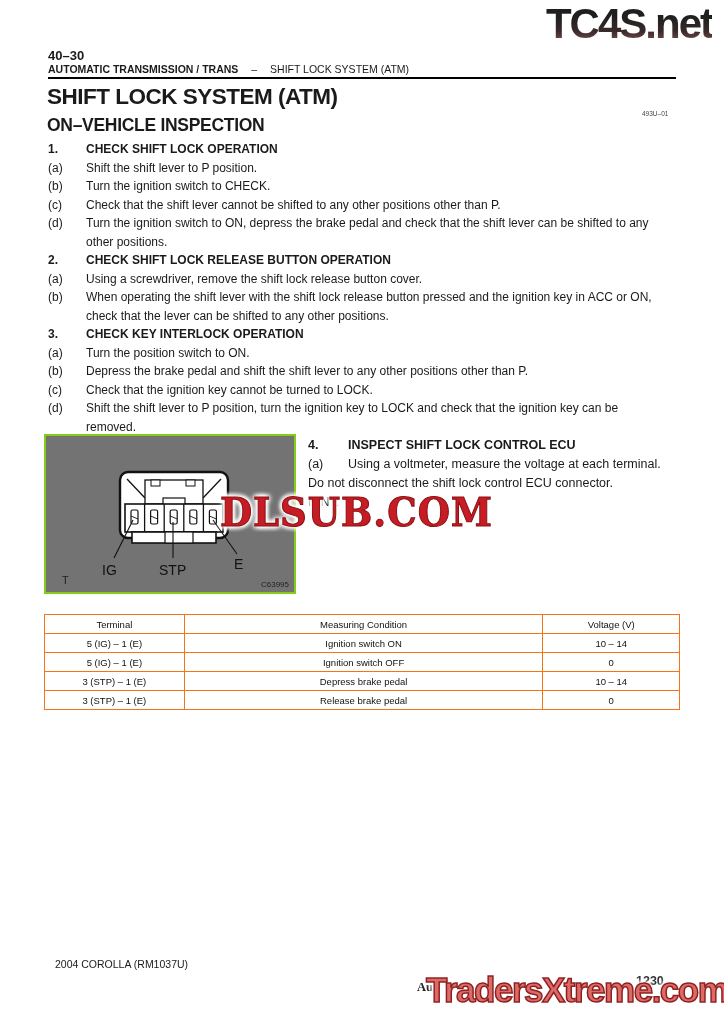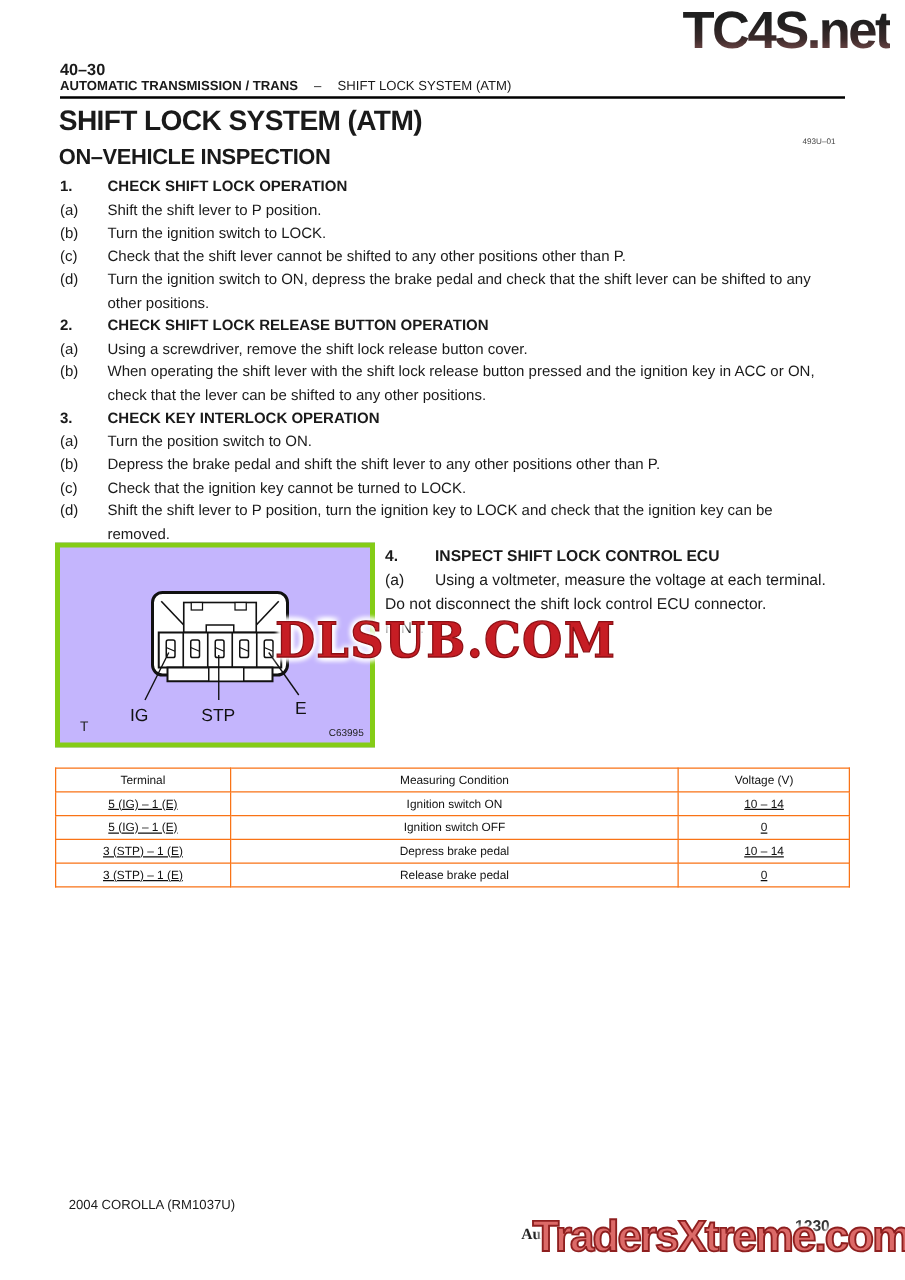--- a/index.html
+++ b/index.html
@@ -31,21 +31,21 @@
   .doc-subtitle{position:absolute;left:47px;top:115px;font-size:17.5px;font-weight:bold;letter-spacing:-0.3px;}
   
   .procedures{position:absolute;left:48px;top:140px;width:618px;font-size:12px;line-height:18.5px;}
   .prow{display:flex;}
   .prow .lbl{width:38px;flex:0 0 38px;}
   .prow .txt{flex:1;}
   .prow.head{font-weight:bold;}
   
   .figure-box{
     position:absolute;left:44px;top:434px;width:248px;height:156px;
-    border:4px solid #84cc16;background:#c4b5fd;
+    border:2px solid #84cc16;background:#737373;
   }
   .figure-box svg{position:absolute;left:0;top:0;}
   .fig-corner{position:absolute;left:16px;bottom:6px;font-size:11px;color:#222;}
   .fig-code{position:absolute;right:5px;bottom:3px;font-size:8px;color:#222;}
   
   .sec4{position:absolute;left:308px;top:436px;width:404px;font-size:12.5px;line-height:19px;}
   .sec4 .prow .lbl{width:40px;flex:0 0 40px;}
   
   .dlsub{
     position:absolute;left:220px;top:490px;
@@ -57,21 +57,21 @@
   }
   
   table.volt{
     position:absolute;left:44px;top:614px;width:636px;
     border-collapse:collapse;font-size:9.5px;color:#111;
   }
   table.volt th,table.volt td{
     border:1px solid #f97316;height:18px;padding:0 6px;font-weight:normal;
   }
   table.volt th{text-align:center;}
-  table.volt td.c{text-align:center;text-decoration:underline;}
+  table.volt td.c{text-align:center;}
   table.volt td.l{text-align:center;}
   table.volt col.t{width:22%;}
   table.volt col.m{width:56.5%;}
   table.volt col.v{width:21.5%;}
   
   .footer-left{position:absolute;left:55px;top:958px;font-size:10.5px;}
   .footer-partial{
     position:absolute;left:417px;top:980px;font-size:12.5px;font-weight:bold;
     font-family:"Liberation Serif", serif;color:#222;
   }
@@ -105,21 +105,21 @@
   <div class="prow head">
     <span class="lbl">1.</span>
     <span class="txt">CHECK SHIFT LOCK OPERATION</span>
   </div>
   <div class="prow">
     <span class="lbl">(a)</span>
     <span class="txt">Shift the shift lever to P position.</span>
   </div>
   <div class="prow">
     <span class="lbl">(b)</span>
-    <span class="txt">Turn the ignition switch to LOCK.</span>
+    <span class="txt">Turn the ignition switch to CHECK.</span>
   </div>
   <div class="prow">
     <span class="lbl">(c)</span>
     <span class="txt">Check that the shift lever cannot be shifted to any other positions other than P.</span>
   </div>
   <div class="prow">
     <span class="lbl">(d)</span>
     <span class="txt">Turn the ignition switch to ON, depress the brake pedal and check that the shift lever can be shifted to any other positions.</span>
   </div>
 

